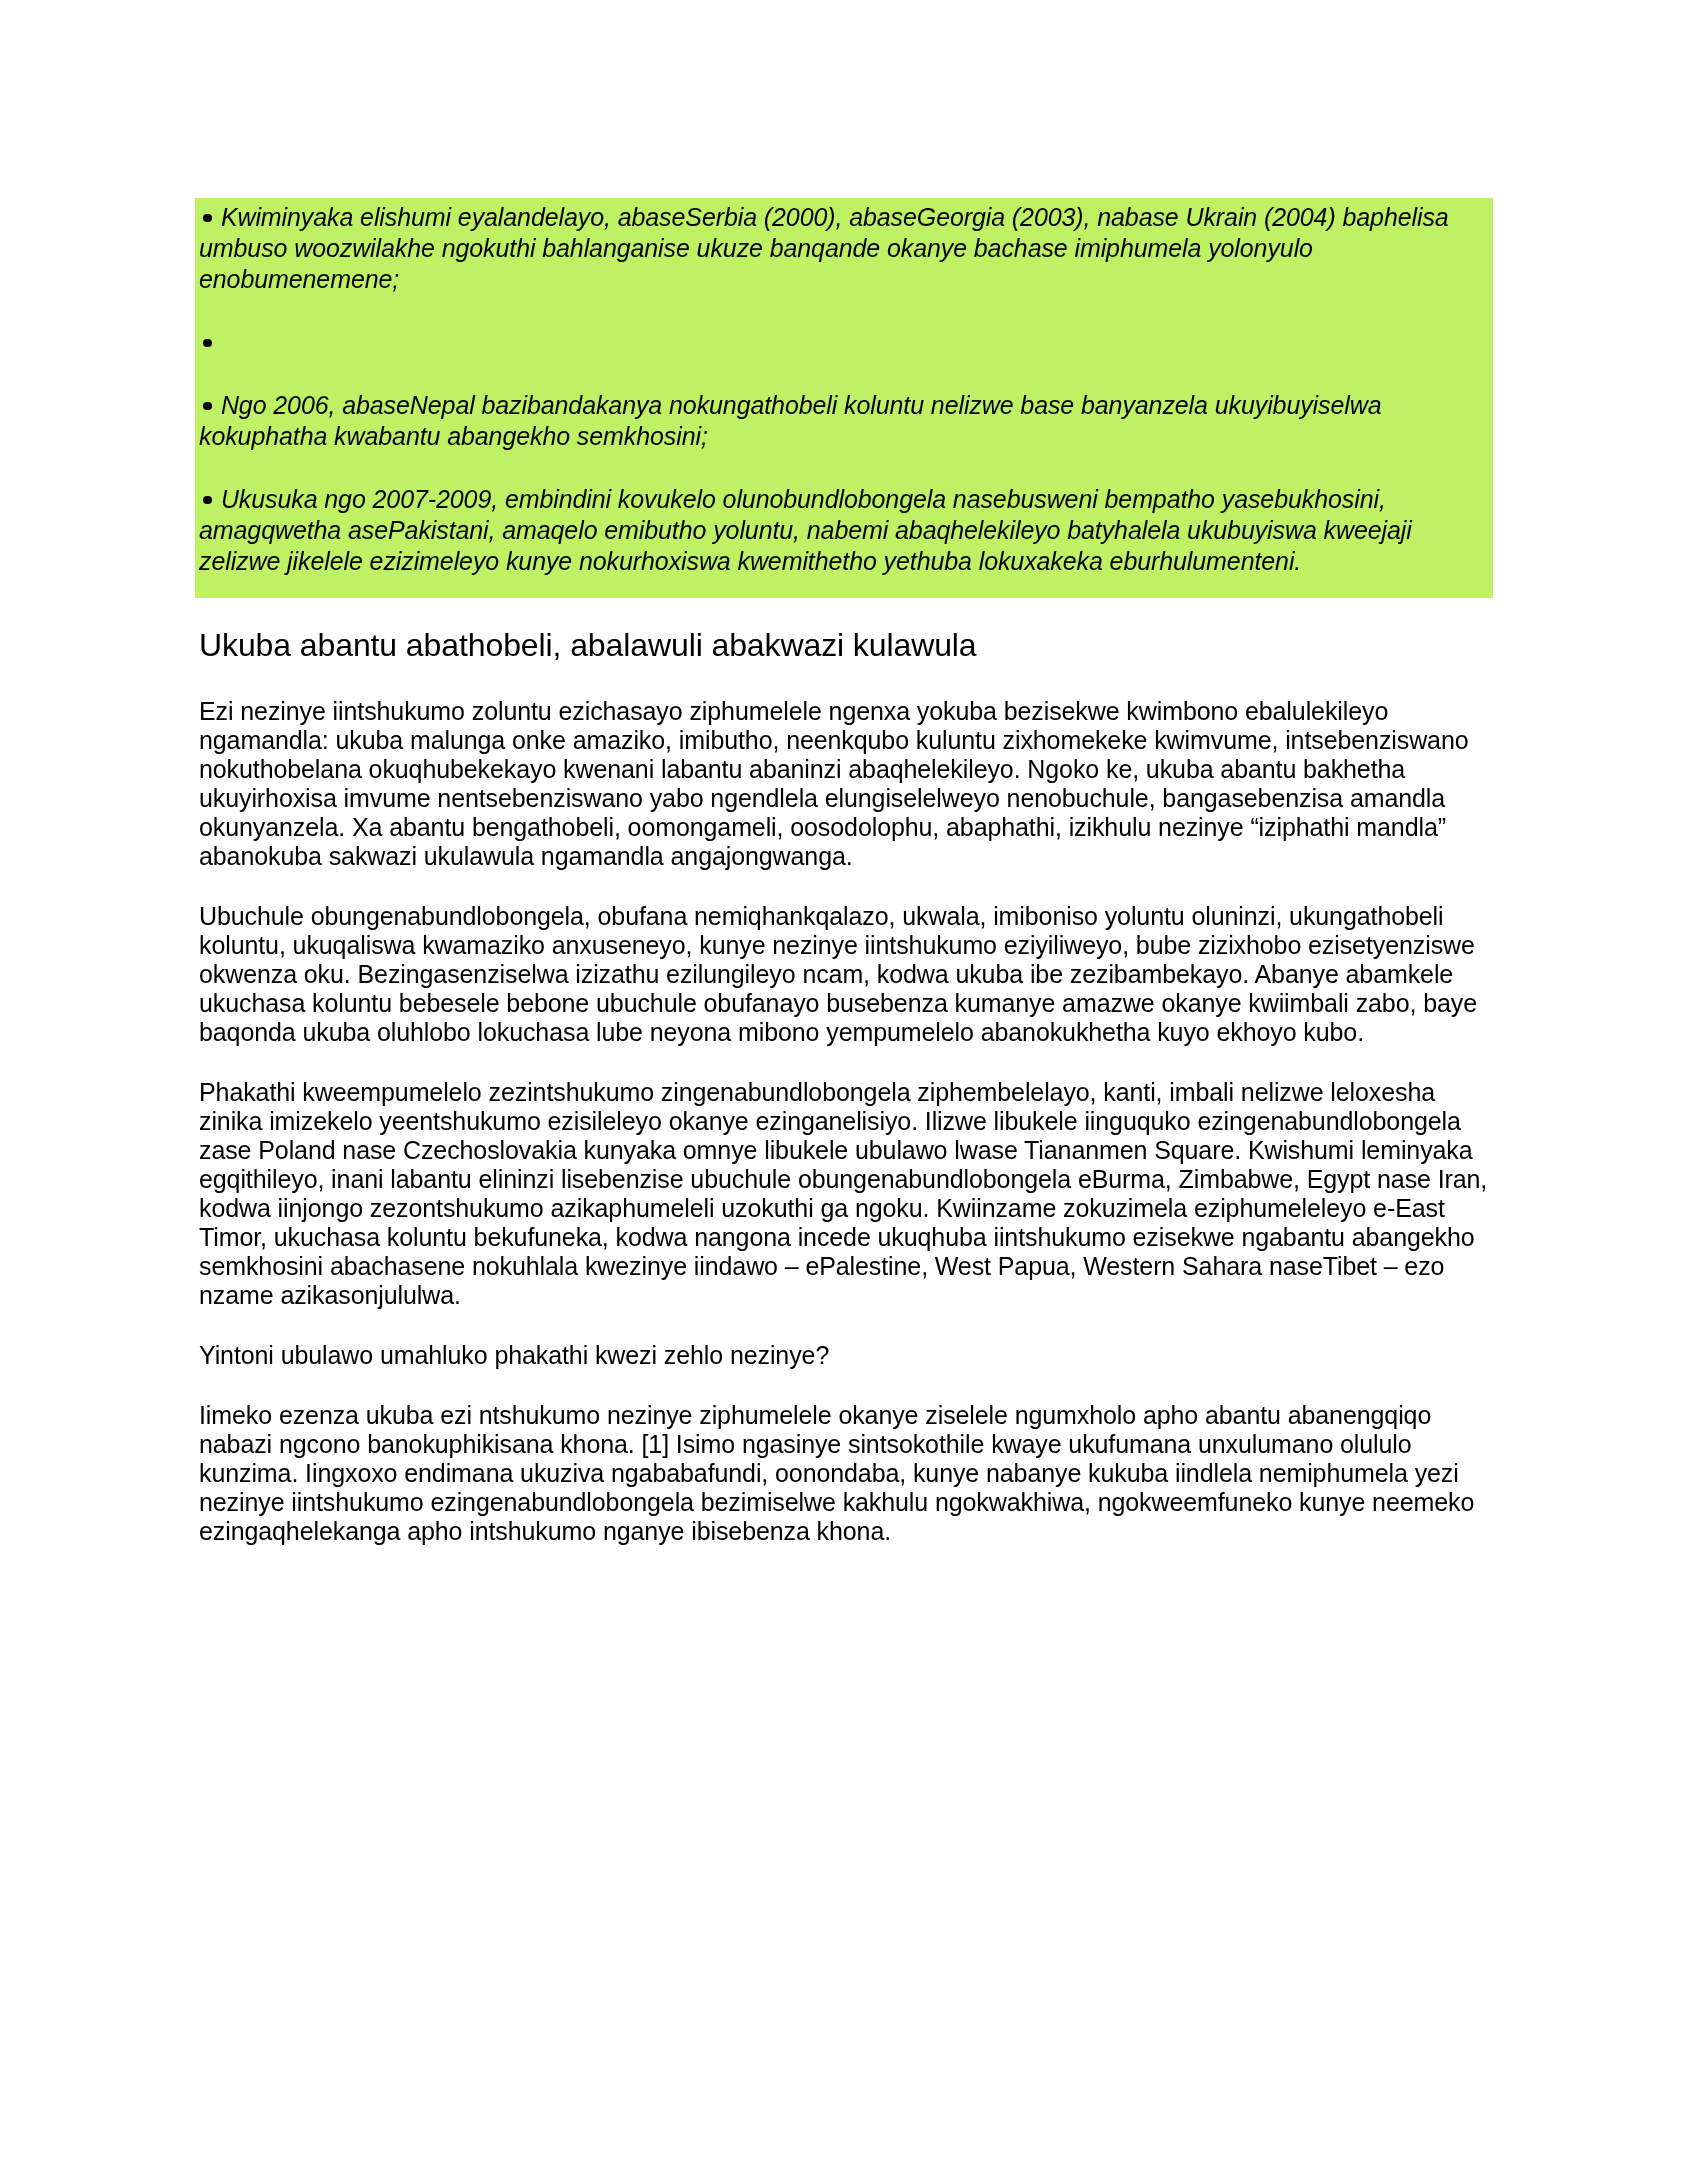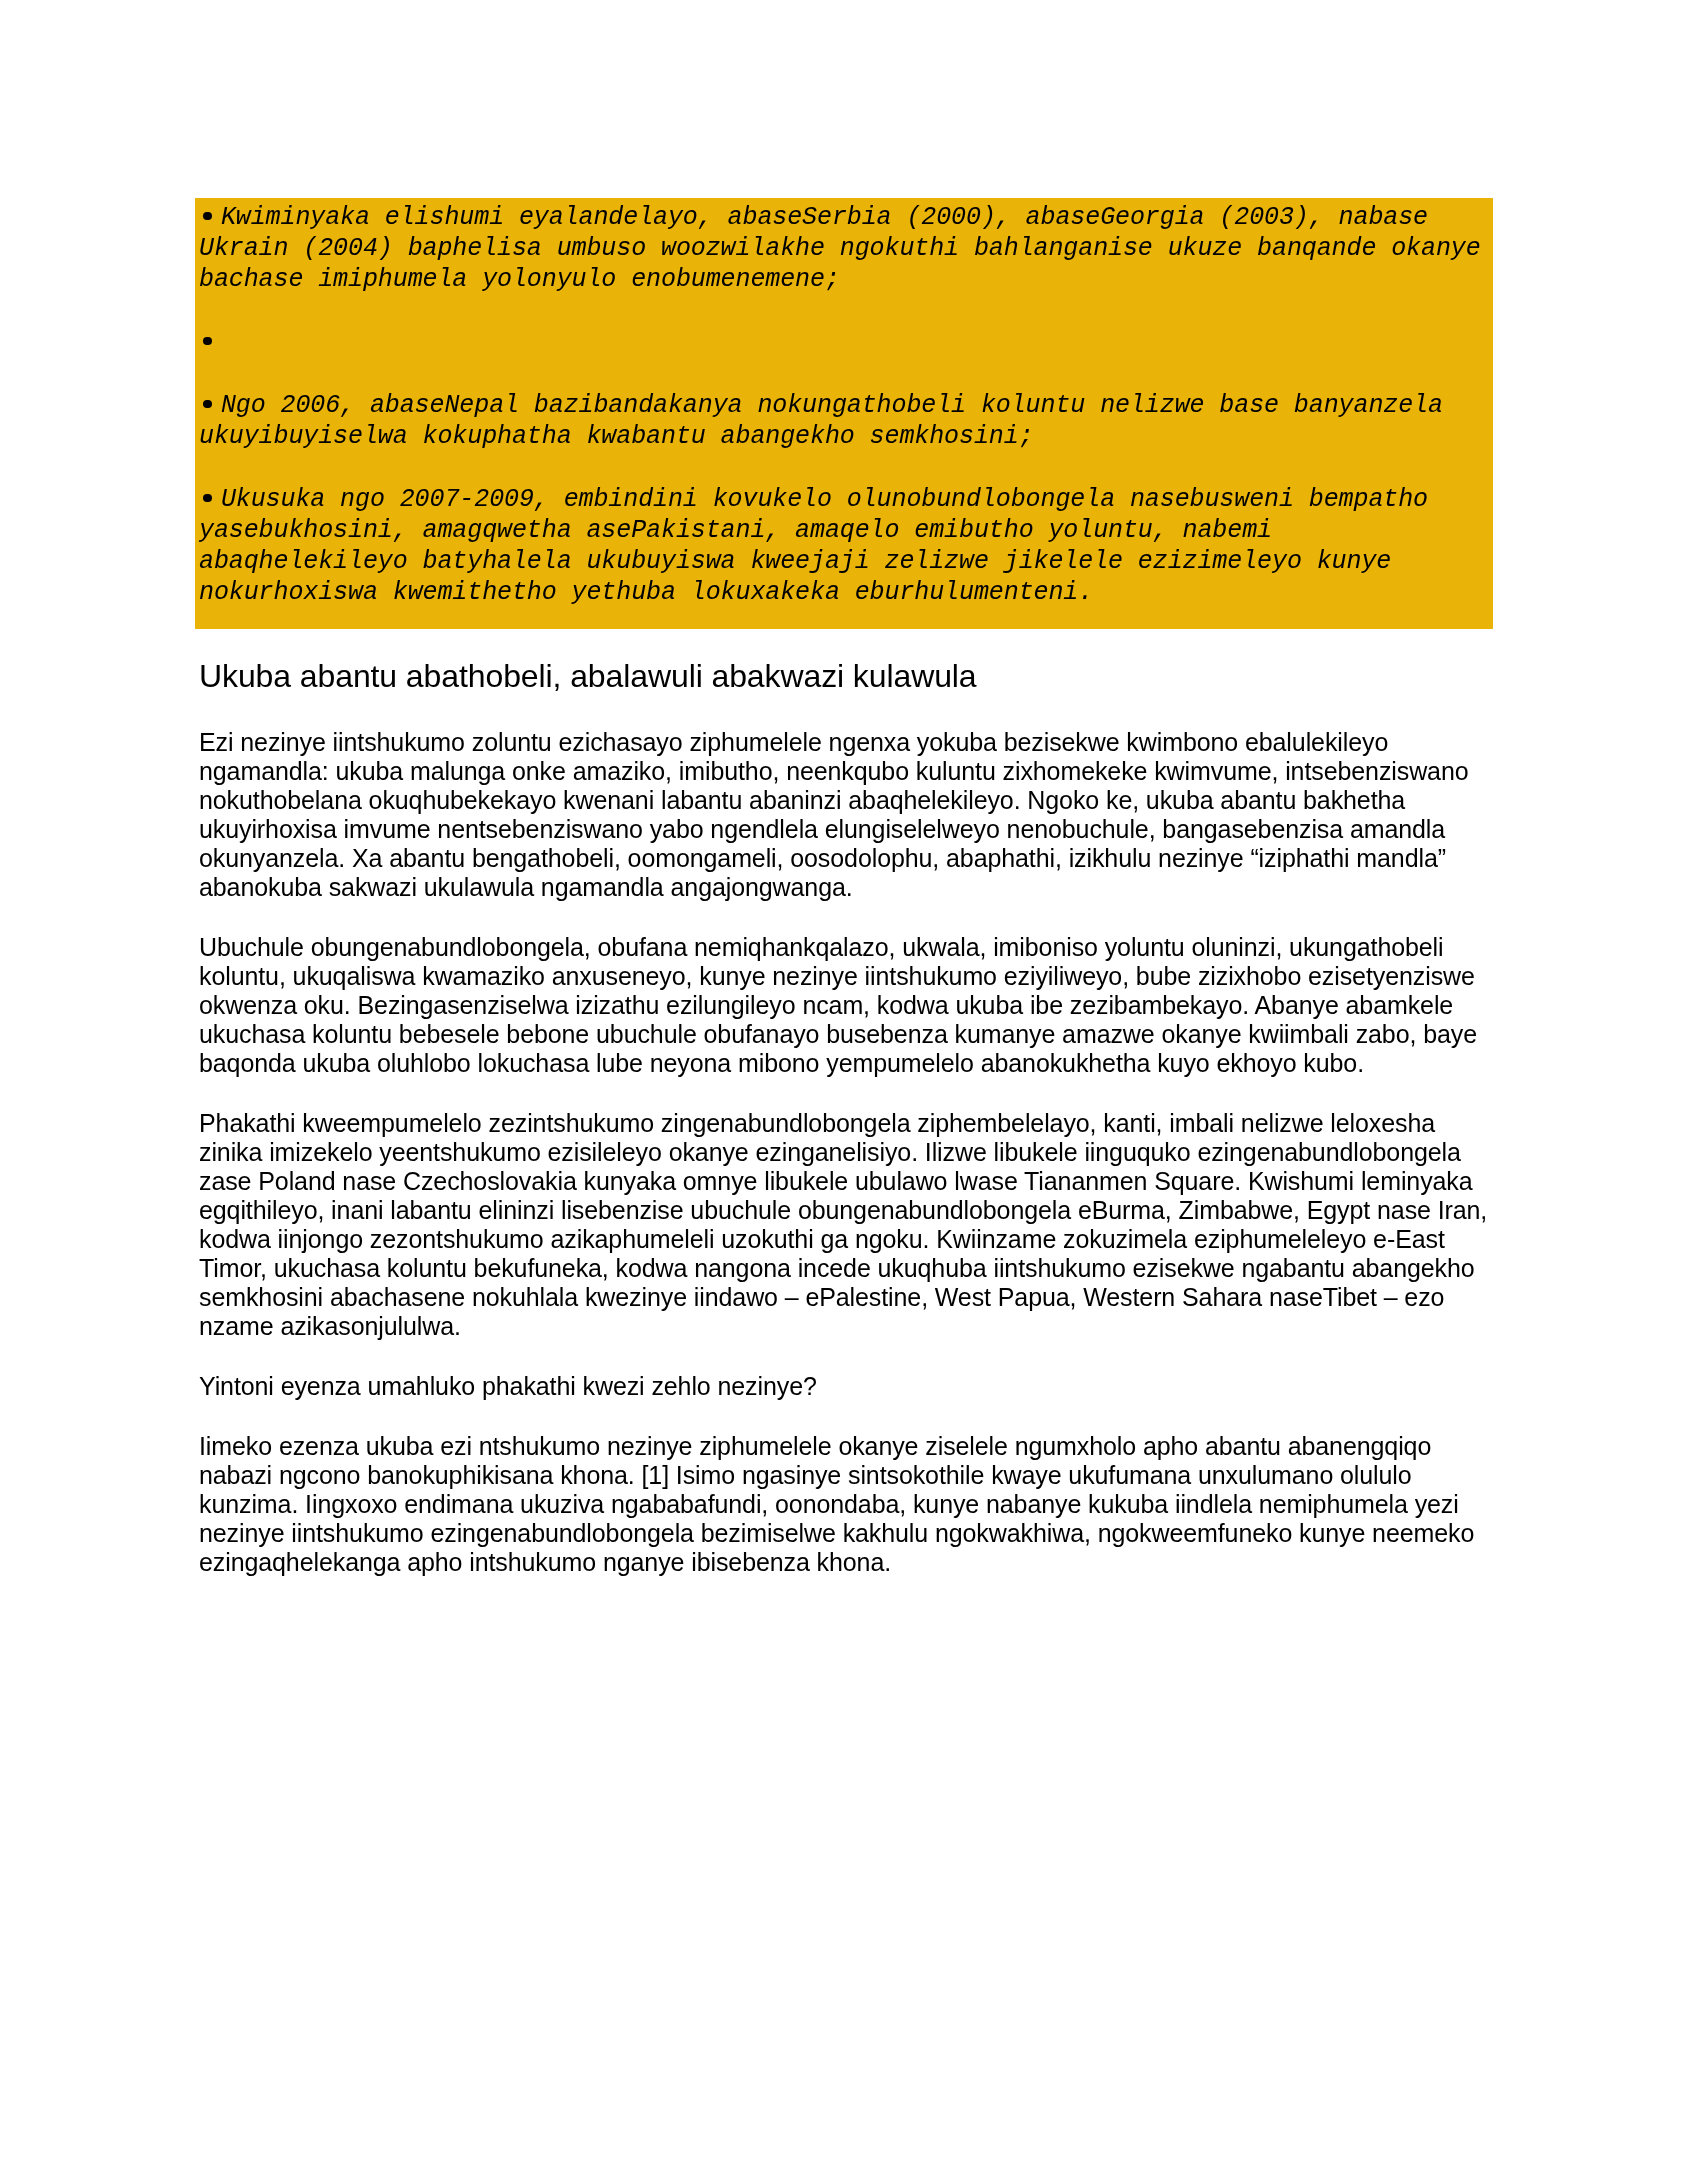--- a/index.html
+++ b/index.html
@@ -15,24 +15,23 @@
       font-family: "Liberation Sans", sans-serif;
       color: #000000;
     }
     .page {
       position: absolute;
       left: 195px;
       top: 198px;
       width: 1299px;
     }
     .callout {
-      background: #eab308;
+      background: #bef264;
       padding: 4px 5.3px 5.3px 4px;
       width: 1289px;
-      font-family: Liberation Mono, monospace;
     }
     .bullet {
       font-style: italic;
       font-size: 25px;
       line-height: 31px;
       margin: 0 0 32px 0;
       letter-spacing: -0.1px;
     }
     .bullet:last-child { margin-bottom: 16px; }
     .bullet .dot {
@@ -70,17 +69,17 @@
     <p class="bullet"><span class="dot"></span></p>
     <p class="bullet"><span class="dot"></span><span>Ngo 2006, abaseNepal bazibandakanya nokungathobeli koluntu nelizwe base banyanzela ukuyibuyiselwa kokuphatha kwabantu abangekho semkhosini;</span></p>
     <p class="bullet"><span class="dot"></span><span>Ukusuka ngo 2007-2009, embindini kovukelo olunobundlobongela nasebusweni bempatho yasebukhosini, amagqwetha asePakistani, amaqelo emibutho yoluntu, nabemi abaqhelekileyo batyhalela ukubuyiswa kweejaji zelizwe jikelele ezizimeleyo kunye nokurhoxiswa kwemithetho yethuba lokuxakeka eburhulumenteni.</span></p>
   </div>
 
   <h2>Ukuba abantu abathobeli, abalawuli abakwazi kulawula</h2>
   <p class="body">Ezi nezinye iintshukumo zoluntu ezichasayo ziphumelele ngenxa yokuba bezisekwe kwimbono ebalulekileyo ngamandla: ukuba malunga onke amaziko, imibutho, neenkqubo kuluntu zixhomekeke kwimvume, intsebenziswano nokuthobelana okuqhubekekayo kwenani labantu abaninzi abaqhelekileyo. Ngoko ke, ukuba abantu bakhetha ukuyirhoxisa imvume nentsebenziswano yabo ngendlela elungiselelweyo nenobuchule, bangasebenzisa amandla okunyanzela. Xa abantu bengathobeli, oomongameli, oosodolophu, abaphathi, izikhulu nezinye “iziphathi mandla” abanokuba sakwazi ukulawula ngamandla angajongwanga.</p>
   <p class="body">Ubuchule obungenabundlobongela, obufana nemiqhankqalazo, ukwala, imiboniso yoluntu oluninzi, ukungathobeli koluntu, ukuqaliswa kwamaziko anxuseneyo, kunye nezinye iintshukumo eziyiliweyo, bube zizixhobo ezisetyenziswe okwenza oku. Bezingasenziselwa izizathu ezilungileyo ncam, kodwa ukuba ibe zezibambekayo. Abanye abamkele ukuchasa koluntu bebesele bebone ubuchule obufanayo busebenza kumanye amazwe okanye kwiimbali zabo, baye baqonda ukuba oluhlobo lokuchasa lube neyona mibono yempumelelo abanokukhetha kuyo ekhoyo kubo.</p>
 
   <p class="body">Phakathi kweempumelelo zezintshukumo zingenabundlobongela ziphembelelayo, kanti, imbali nelizwe leloxesha zinika imizekelo yeentshukumo ezisileleyo okanye ezinganelisiyo. Ilizwe libukele iinguquko ezingenabundlobongela zase Poland nase Czechoslovakia kunyaka omnye libukele ubulawo lwase Tiananmen Square. Kwishumi leminyaka egqithileyo, inani labantu elininzi lisebenzise ubuchule obungenabundlobongela eBurma, Zimbabwe, Egypt nase Iran, kodwa iinjongo zezontshukumo azikaphumeleli uzokuthi ga ngoku. Kwiinzame zokuzimela eziphumeleleyo e-East Timor, ukuchasa koluntu bekufuneka, kodwa nangona incede ukuqhuba iintshukumo ezisekwe ngabantu abangekho semkhosini abachasene nokuhlala kwezinye iindawo – ePalestine, West Papua, Western Sahara naseTibet – ezo nzame azikasonjululwa.</p>
-  <p class="body">Yintoni eyenza umahluko phakathi kwezi zehlo nezinye?</p>
+  <p class="body">Yintoni ubulawo umahluko phakathi kwezi zehlo nezinye?</p>
   <p class="body">Iimeko ezenza ukuba ezi ntshukumo nezinye ziphumelele okanye ziselele ngumxholo apho abantu abanengqiqo nabazi ngcono banokuphikisana khona. [1] Isimo ngasinye sintsokothile kwaye ukufumana unxulumano olululo kunzima. Iingxoxo endimana ukuziva ngababafundi, oonondaba, kunye nabanye kukuba iindlela nemiphumela yezi nezinye iintshukumo ezingenabundlobongela bezimiselwe kakhulu ngokwakhiwa, ngokweemfuneko kunye neemeko ezingaqhelekanga apho intshukumo nganye ibisebenza khona.</p>
 
 </div>
 
 
 </body></html>

